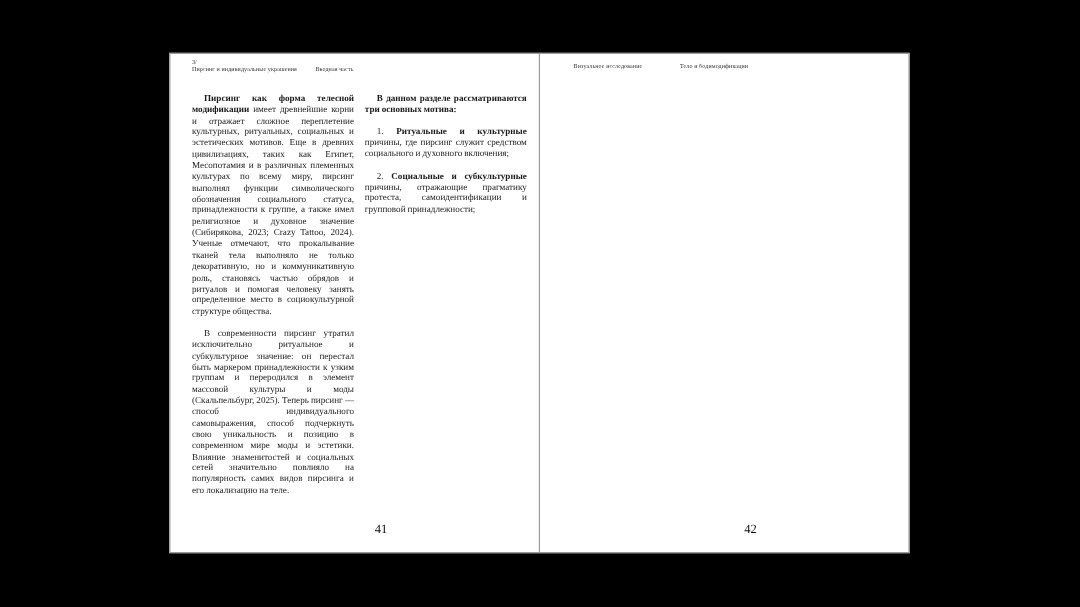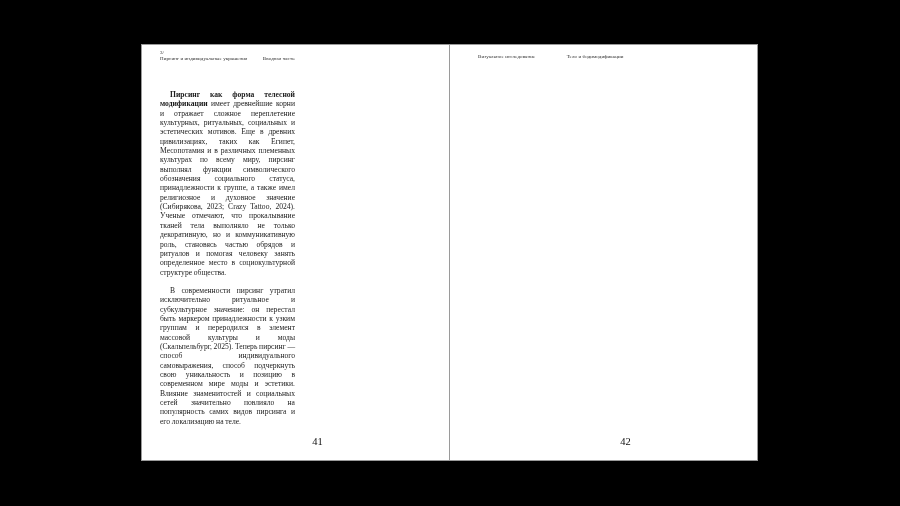--- a/index.html
+++ b/index.html
@@ -44,21 +44,20 @@
     column-gap: 9px;
   }
   .col { flex: 1; min-width: 0; }
   .body-text {
     font-size: 7.6px;
     line-height: 9.35px;
     text-align: justify;
     hyphens: auto;
     -webkit-hyphens: auto;
     word-spacing: -0.2px;
-    margin-top: 13px;
   }
   .body-text p { text-indent: 10px; }
   .body-text p + p { margin-top: 9px; }
   .intro { font-weight: bold; }
   .list-item { margin-top: 9px; }
   b, .bold { font-weight: bold; }
 
   
   .folio {
     position: absolute;
@@ -81,20 +80,23 @@
       <span class="sep">Вводная часть</span>
     </div>
 
     <div class="cols">
       <div class="col body-text">
         <p><b>Пирсинг как форма телесной модификации</b><span> имеет древнейшие корни и отражает сложное переплетение культурных, ритуальных, социальных и эстетических мотивов. Еще в древних цивилизациях, таких как Египет, Месопотамия и в различных племенных культурах по всему миру, пирсинг выполнял функции символического обозначения социального статуса, принадлежности к группе, а также имел религиозное и духовное значение (Сибирякова, 2023; Crazy Tattoo, 2024). Ученые отмечают, что прокалывание тканей тела выполняло не только декоративную, но и коммуникативную роль, становясь частью обрядов и ритуалов и помогая человеку занять определенное место в социокультурной структуре общества.</span></p>
         <p>В современности пирсинг утратил исключительно ритуальное и субкультурное значение: он перестал быть маркером принадлежности к узким группам и переродился в элемент массовой культуры и моды (Скальпельбург, 2025). Теперь пирсинг — способ индивидуального самовыражения, способ подчеркнуть свою уникальность и позицию в современном мире моды и эстетики. Влияние знаменитостей и социальных сетей значительно повлияло на популярность самих видов пирсинга и его локализацию на теле.</p>
       </div>
 
       <div class="col body-text">
+        <p class="intro">В данном разделе рассматриваются три основных мотива:</p>
+        <p class="list-item"><span>1. </span><b>Ритуальные и культурные</b><span> причины, где пирсинг служит средством социального и духовного включения;</span></p>
+        <p class="list-item"><span>2. </span><b>Социальные и субкультурные</b><span> причины, отражающие прагматику протеста, самоидентификации и групповой принадлежности;</span></p>
       </div>
     </div>
 
     <div class="folio">41</div>
   </div>
 
   <div class="page page-right">
     <div class="pg-header pg-header-right">
       <span>Визуальное исследование</span>
       <span class="sep">Тело и бодимодификации</span>

